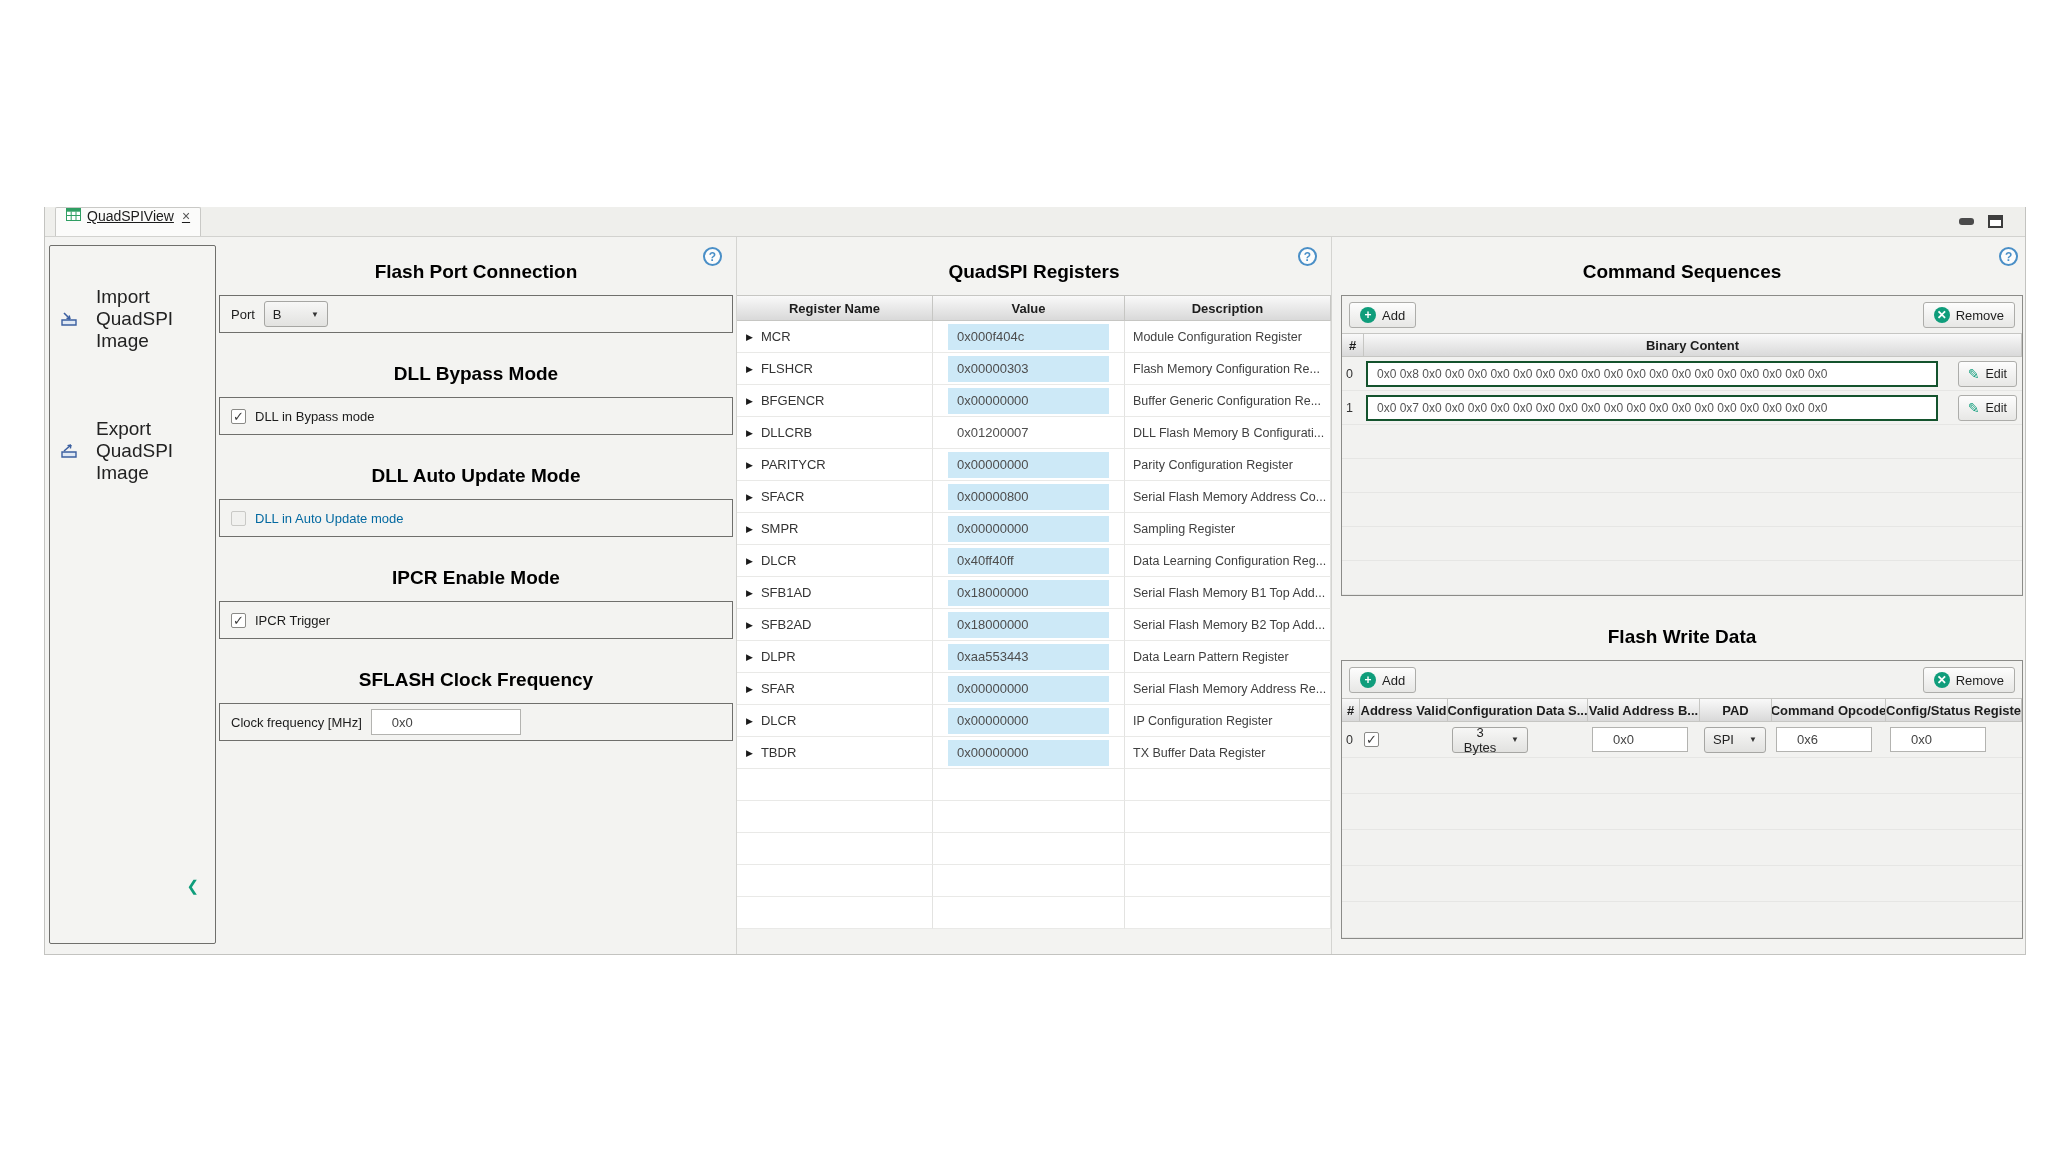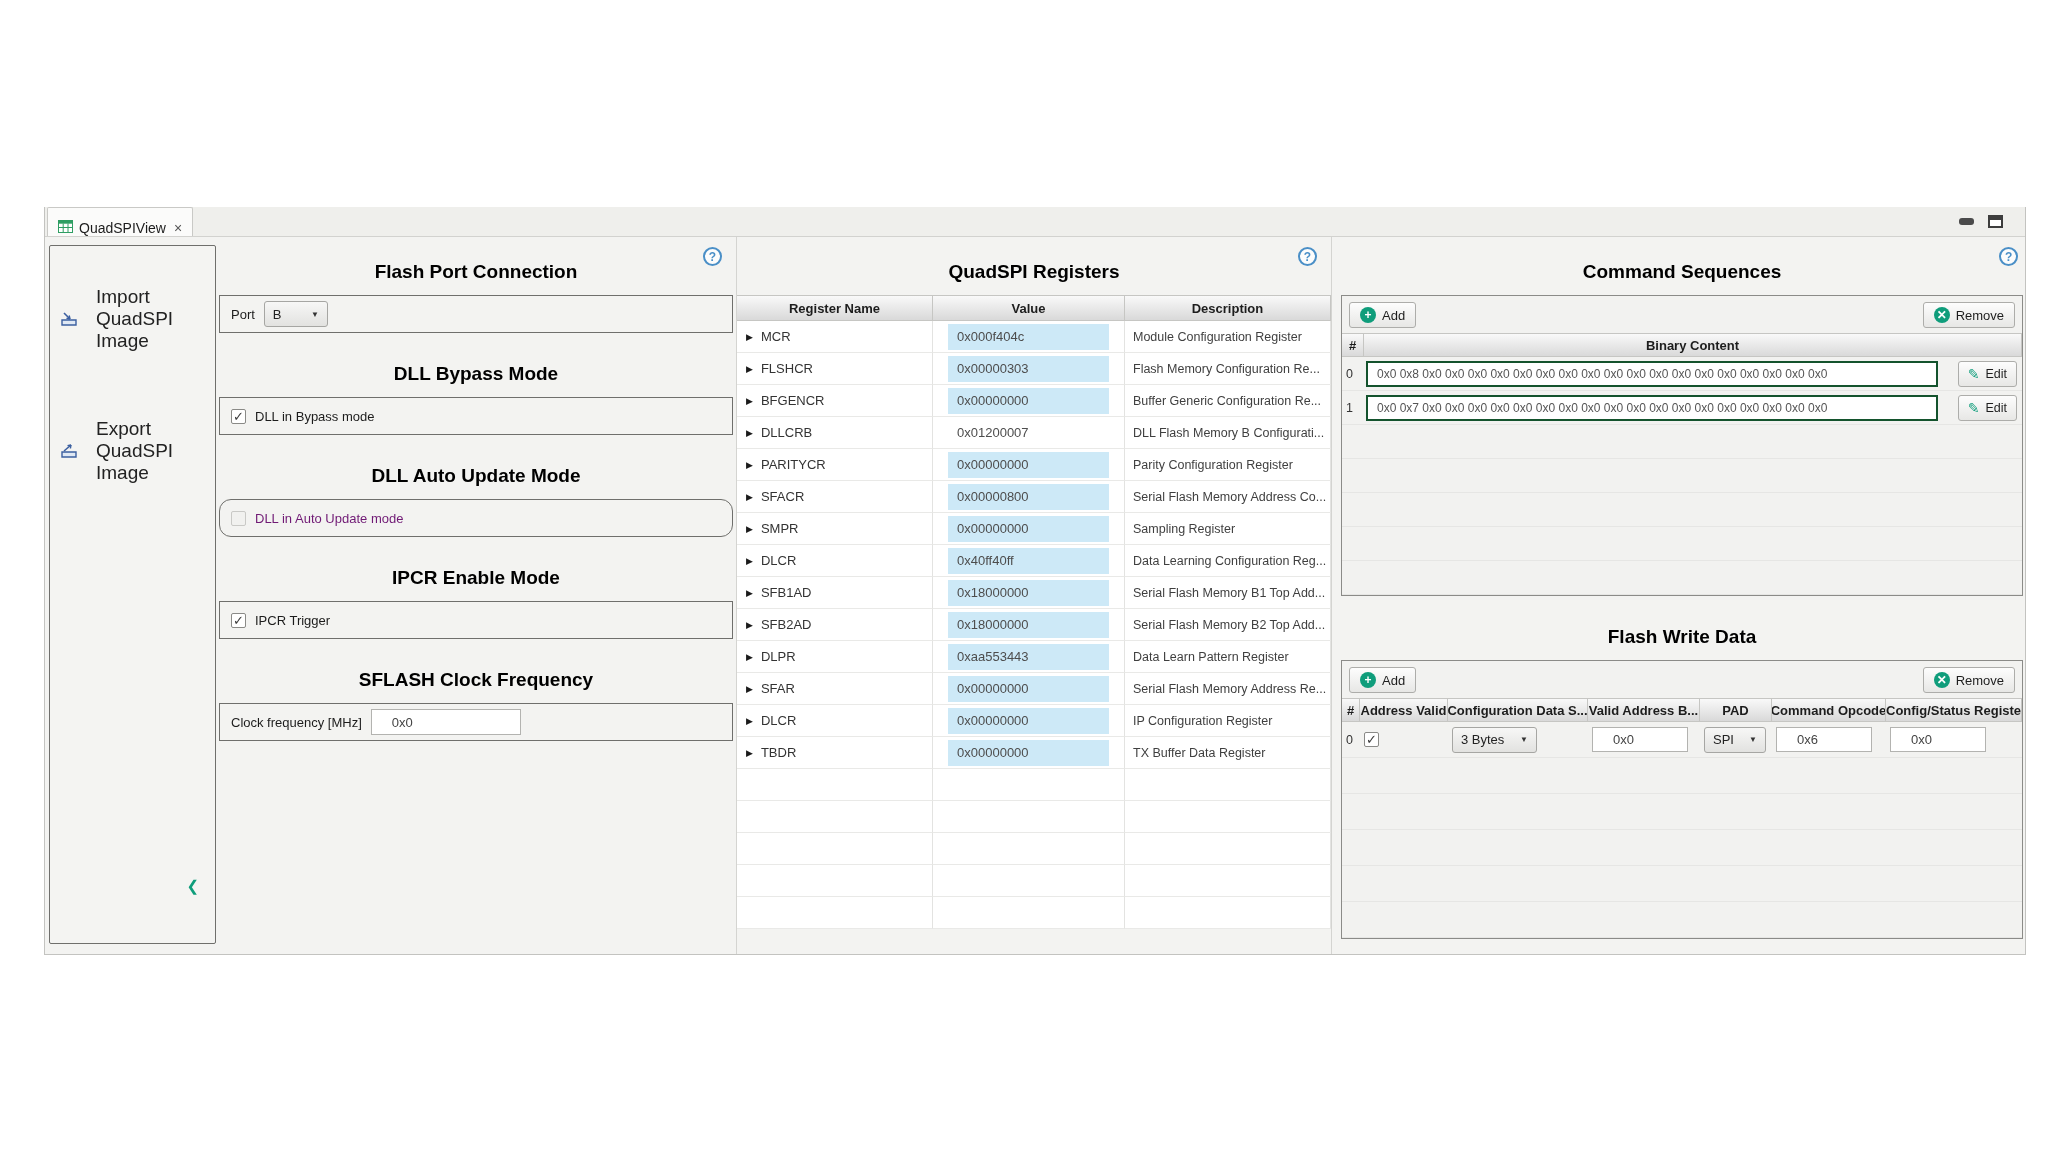--- a/index.html
+++ b/index.html
@@ -5,22 +5,22 @@
   * { box-sizing: border-box; margin: 0; padding: 0; }
   html,body { background:#fff; }
   body { font-family:"Liberation Sans","DejaVu Sans",sans-serif; }
   .page { position:relative; width:2048px; height:1152px; background:#fff; overflow:hidden; }
 
   .window { position:absolute; left:44px; top:207px; width:1982px; height:748px;
             background:#f3f3f1; border:1px solid #c3c3c0; border-top:none; }
 
   
   .tabbar { position:relative; height:30px; background:#efefec; border-bottom:1px solid #d2d2cf; display:flex; align-items:stretch; }
-  .tab { display:flex; align-items:flex-end; gap:6px; background:#fbfbfa; border:1px solid #c9c9c6; border-bottom:none;
-         border-radius:2px 2px 0 0; padding:0 10px; margin-left:2px; font-size:14px; color:#1c1c1c; }
+  .tab { display:flex; align-items:flex-start; gap:6px; background:#fbfbfa; border:1px solid #c9c9c6; border-bottom:none;
+         border-radius:2px 2px 0 0; padding:0 10px; margin-left:10px; font-size:14px; color:#1c1c1c;text-decoration:underline; }
   .tab-title { font-size:14px; }
   .tab-close { color:#555; font-size:14px; margin-left:2px; cursor:pointer; }
   .win-controls { margin-left:auto; display:flex; align-items:center; gap:14px; padding-right:22px; }
   .win-min { width:15px; height:7px; background:#4b4b4b; border-radius:3px; }
   .win-max { width:15px; height:13px; border:2px solid #3d3d3d; border-top:5px solid #3d3d3d; background:#fff; }
 
   
   .content { position:absolute; top:30px; left:0; right:0; bottom:0; display:flex; }
 
   
@@ -34,21 +34,21 @@
   .panel h2 { text-align:center; font-size:19px; font-weight:bold; color:#000; margin:30px 0 12px; }
   .panel h2.first { margin-top:24px; }
   .help { position:absolute; top:10px; right:14px; width:19px; height:19px; border-radius:50%;
           border:2px solid #4a8fc7; color:#4a8fc7; background:#fcfcfc; font-size:12px; font-weight:bold;
           display:flex; align-items:center; justify-content:center; cursor:pointer; }
 
   
   .panel-settings { position:relative; width:520px; flex:none; padding:0 3px; }
   .groupbox { border:1px solid #6f6f6c; height:38px; display:flex; align-items:center; gap:9px; padding:0 11px;
               font-size:13px; color:#1c1c1c; background:#f3f3f1; }
-  .groupbox.disabled { color:#701a75;border-radius:12px; }
+  .groupbox.disabled { color:#0369a1; }
   .dd { display:inline-flex; align-items:center; justify-content:space-between; background:linear-gradient(#f7f7f6,#e2e2e0);
         border:1px solid #a6a6a3; border-radius:3px; height:26px; padding:0 8px; font-size:13px; color:#222; cursor:pointer; }
   .dd .caret { font-size:8px; margin-left:12px; color:#333; }
   .cb { width:15px; height:15px; background:#fff; border:1px solid #8a8a87; border-radius:2px; flex:none;
         display:flex; align-items:center; justify-content:center; cursor:pointer; }
   .cb.checked::after { content:"✓"; font-size:13px; font-weight:bold; color:#3b3b3b; }
   .cb.disabled { background:#f1f1ef; border-color:#c9c9c6; }
   input.tin { background:#fff; border:1px solid #b3b3b0; height:26px; font-size:13px; color:#444; padding:0 20px;
               font-family:inherit; outline:none; }
 
@@ -443,21 +443,21 @@
             <div class="hc fw-c4">PAD</div>
             <div class="hc fw-c5">Command Opcode</div>
             <div class="hc fw-c6">Config/Status Registe</div>
           </div>
           <div class="fwrow">
             <div class="cell fw-c0">0</div>
             <div class="cell fw-c1">
               <span class="cb checked"></span>
             </div>
             <div class="cell fw-c2">
-              <span class="dd" style="width:85px;">
+              <span class="dd" style="width:76px;text-align:center;">
                 <span>3 Bytes</span>
                 <span class="caret">▼</span>
               </span>
             </div>
             <div class="cell fw-c3">
               <input class="tin" value="0x0" style="">
             </div>
             <div class="cell fw-c4">
               <span class="dd" style="width:62px;">
                 <span>SPI</span>

